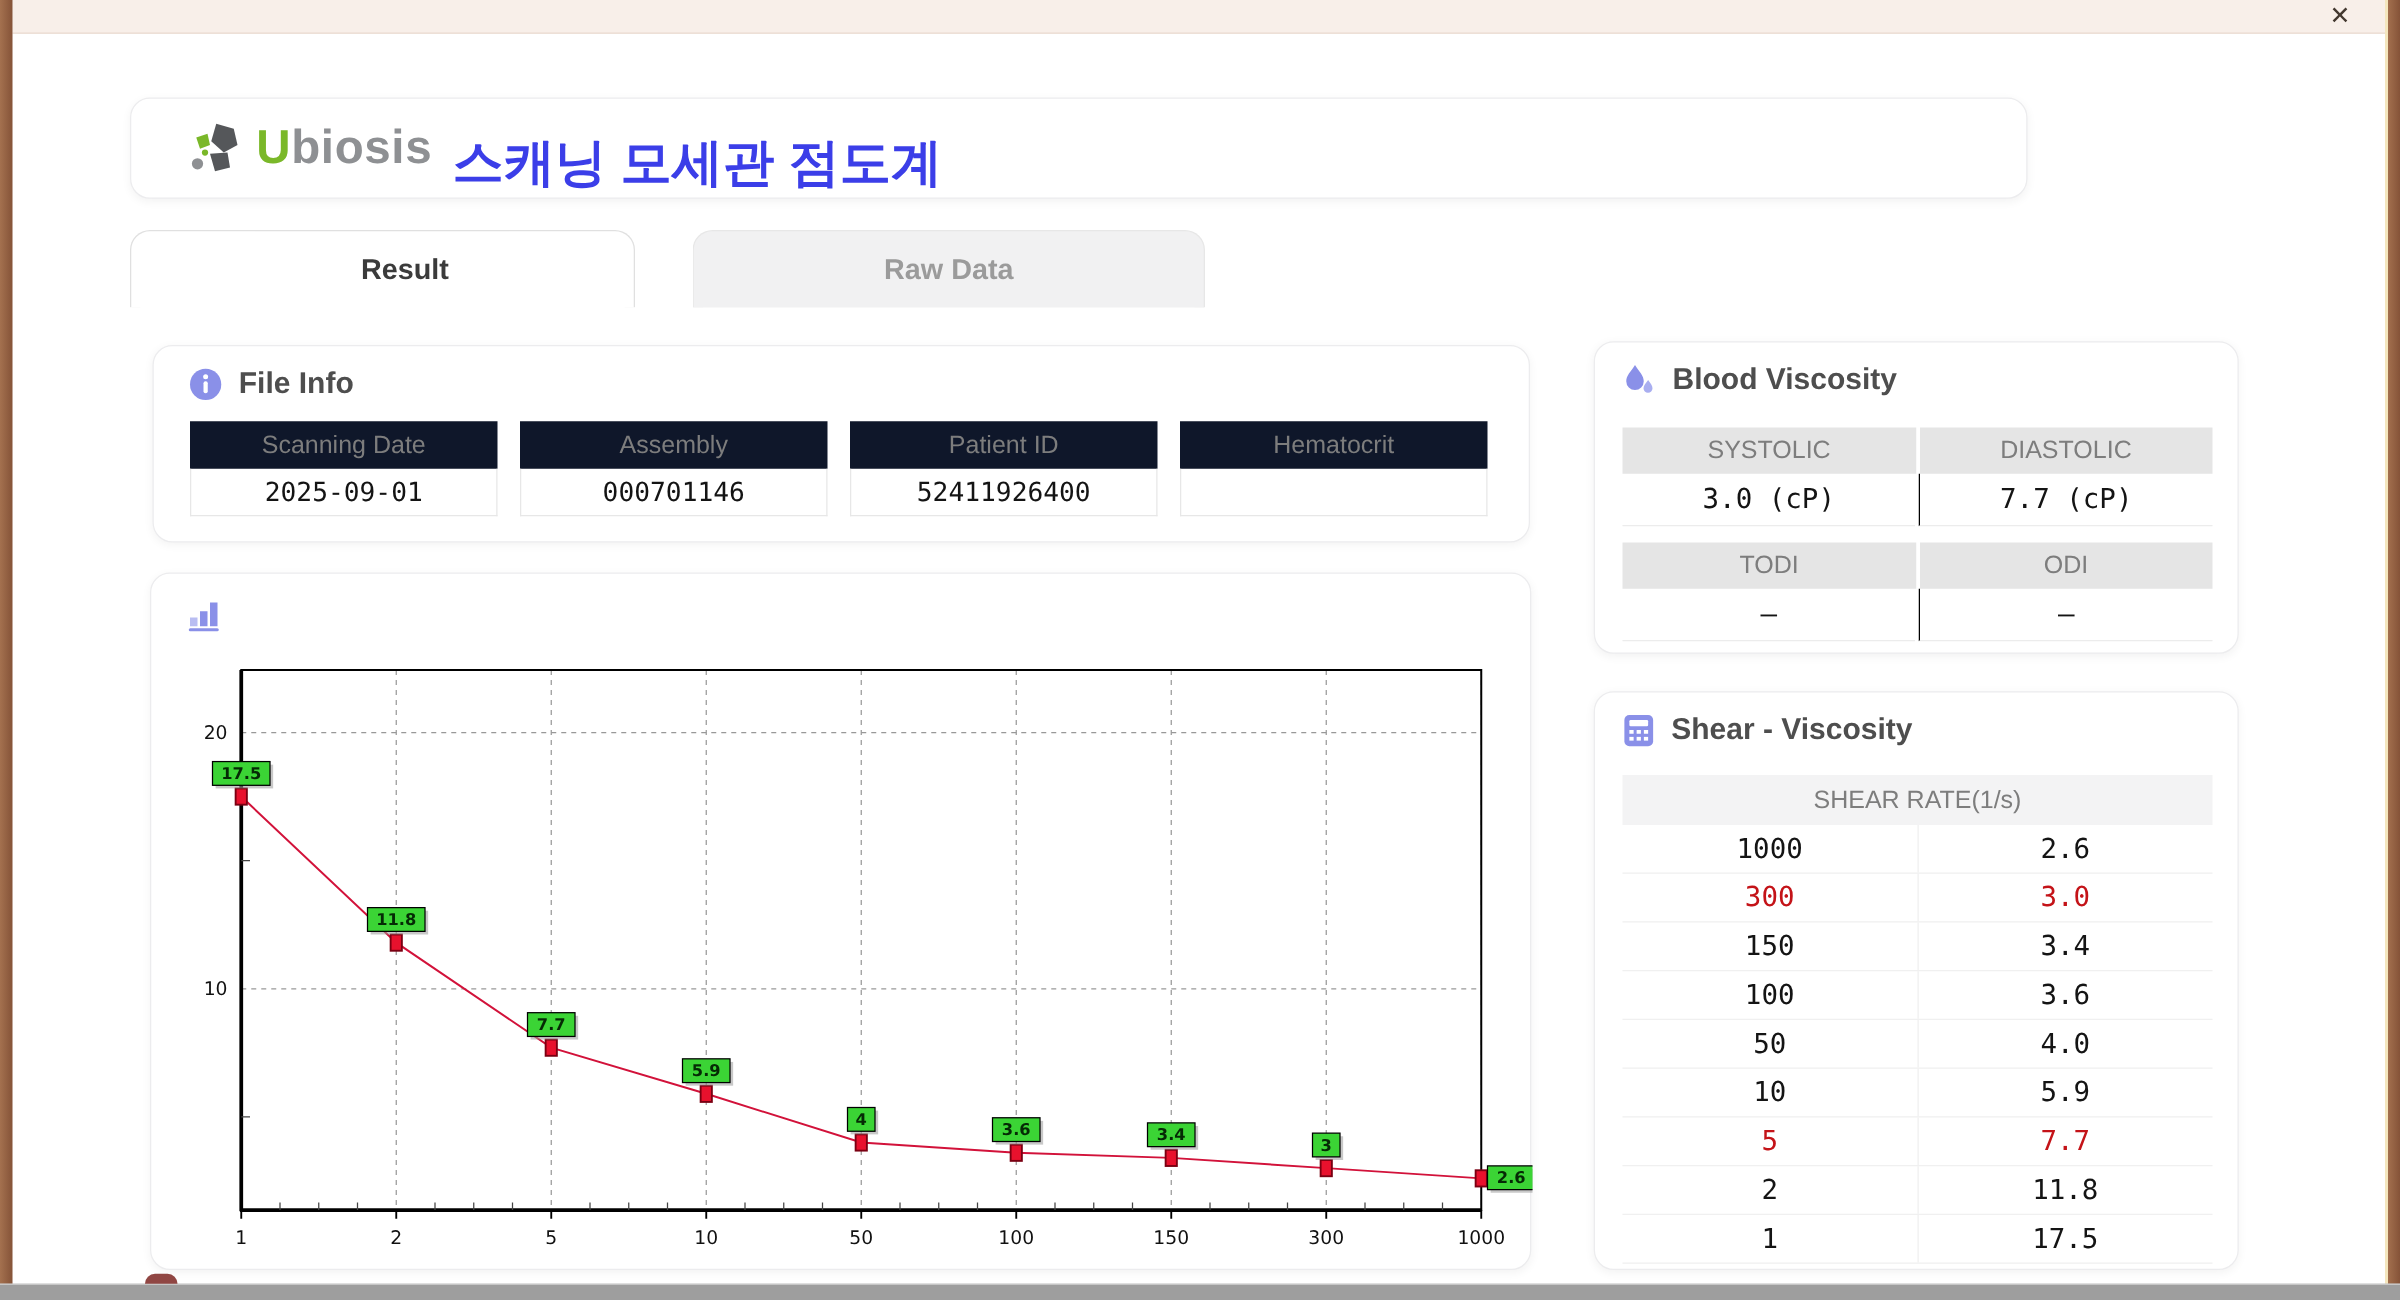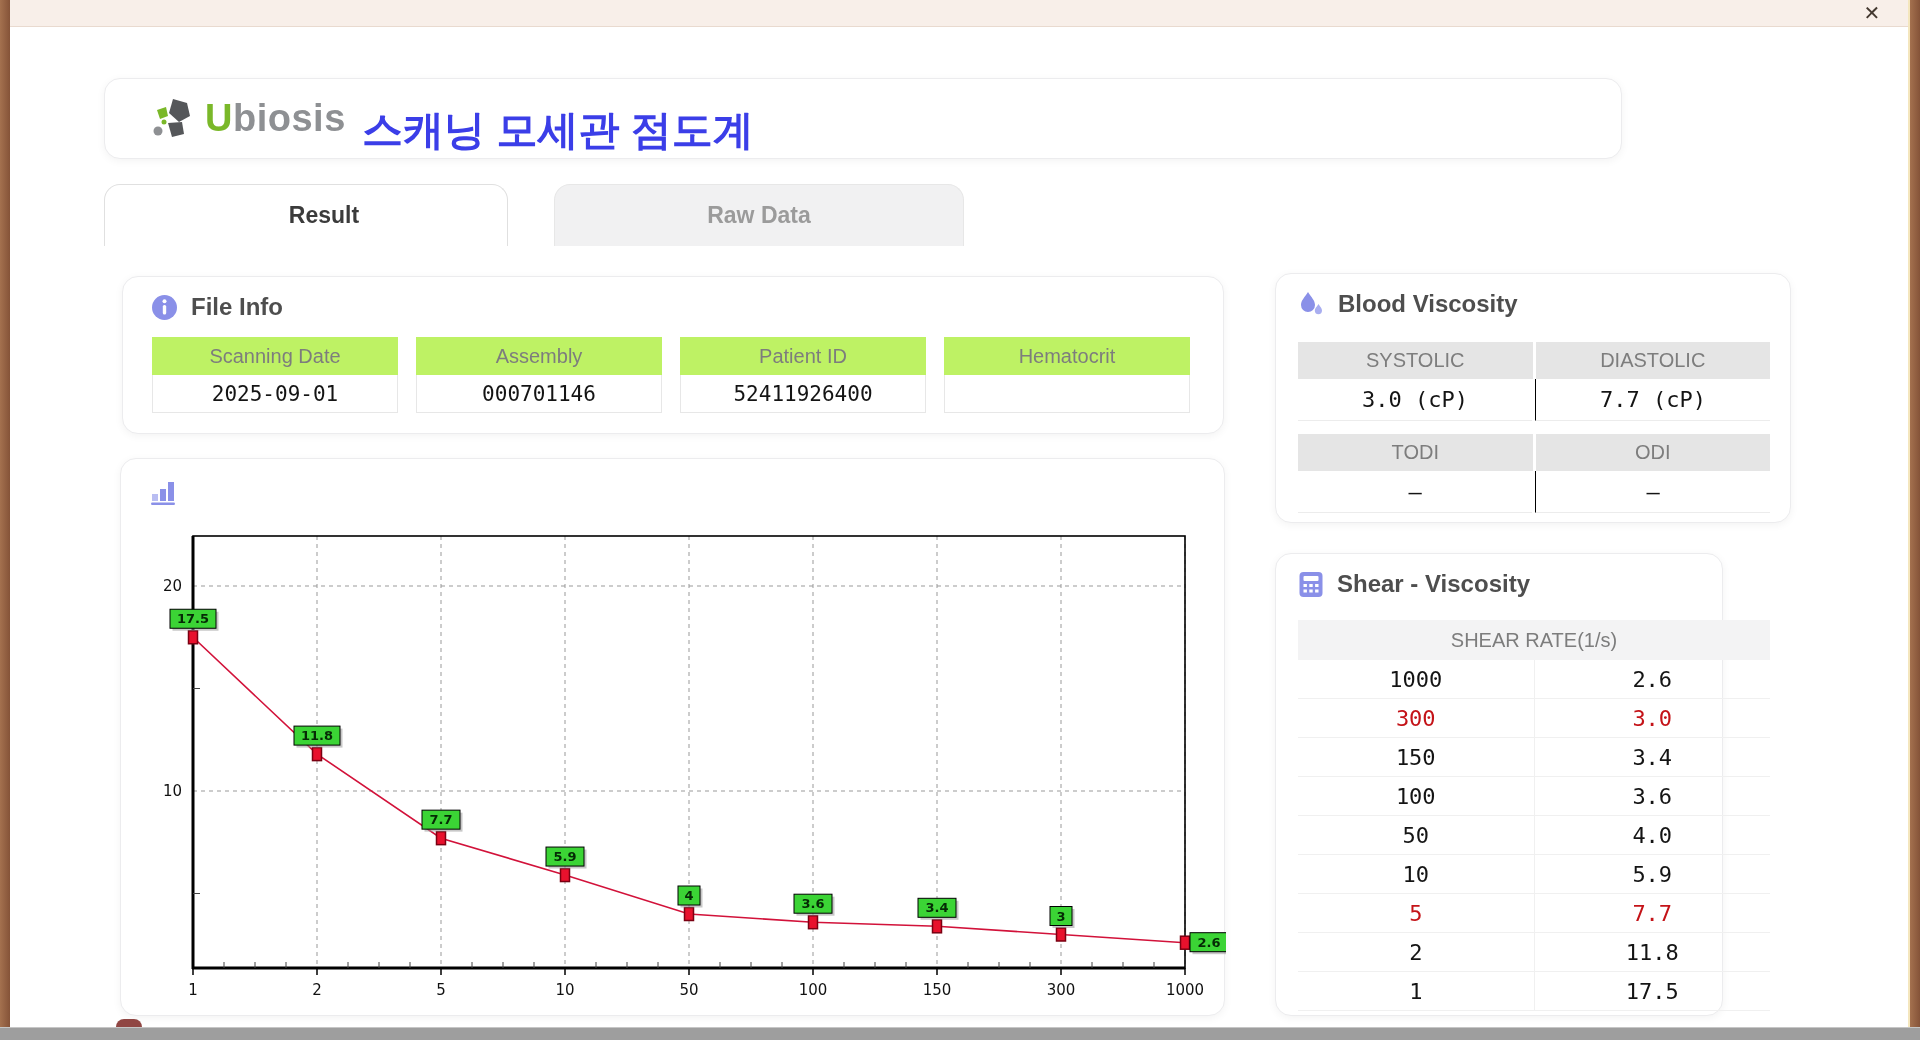--- a/index.html
+++ b/index.html
@@ -30,41 +30,41 @@
   
   .tab { position:absolute; top:184px; height:62px; display:flex; align-items:center; justify-content:center; font-size:23px; font-weight:bold; border-radius:16px 16px 0 0; cursor:pointer; }
   #tab-result { left:104px; width:404px; background:#fff; border:1px solid #e0e0e0; border-bottom:none; color:#3b3b3b; z-index:2;padding-left:36px; }
   #tab-rawdata { left:514px; width:410px; background:#f1f1f2; border:1px solid #e7e7e7; border-bottom:none; color:#9b9b9b;margin-left:40px; }
 
   
   #file-info-card { left:122px; top:276px; width:1102px; height:158px; }
   #file-info-card .sec-title { left:28px; top:16px; }
   #file-fields { position:absolute; left:29px; top:60px; display:flex; gap:18px; }
   .fi-col { width:246px; }
-  .fi-head { height:38px; background:#bef264; color:#7d7d7d; font-size:20px; display:flex; align-items:center; justify-content:center; }
+  .fi-head { height:38px; background:#0f172a; color:#7d7d7d; font-size:20px; display:flex; align-items:center; justify-content:center; }
   .fi-val  { height:38px; border:1px solid #e7e7e7; border-top:none; color:#141414; font-size:21px; font-family:"DejaVu Sans Mono", monospace; display:flex; align-items:center; justify-content:center; }
 
   
   #graph-card { left:120px; top:458px; width:1105px; height:558px; }
   #graph-card .sec-title { left:28px; top:20px; }
   #chart-svg { position:absolute; left:0; top:0; }
 
   
   #blood-card { left:1275px; top:273px; width:516px; height:250px; }
   #blood-card .sec-title { left:22px; top:16px; }
   #blood-table { position:absolute; left:22px; top:68px; width:472px; }
   .bv-row { display:flex; gap:3px; }
   .bv-cell { flex:1; display:flex; align-items:center; justify-content:center; }
   .bv-head .bv-cell { height:37px; background:#e5e5e5; color:#7d7d7d; font-size:20px; }
   .bv-val  .bv-cell { height:42px; color:#141414; font-size:22px; font-family:"DejaVu Sans Mono", monospace; border-bottom:1px solid #ececec; }
   .bv-val  .bv-cell + .bv-cell { border-left:1px solid #000000; }
   .bv-gap { height:13px; }
 
   
-  #shear-card { left:1275px; top:553px; width:448px; height:463px; }
+  #shear-card { left:1275px; top:553px; width:516px; height:463px; }
   #shear-card .sec-title { left:22px; top:16px; }
   #shear-table { position:absolute; left:22px; top:66px; width:472px; }
   .sv-row { display:flex; }
   .sv-cell { flex:1; display:flex; align-items:center; justify-content:center; }
   .sv-head .sv-cell { height:40px; background:#f3f3f4; color:#7d7d7d; font-size:20px; font-family:"Liberation Sans", sans-serif; }
   .sv-body .sv-row { border-bottom:1px solid #f0f0f0; }
   .sv-body .sv-cell { height:38px; color:#141414; font-size:22px; font-family:"DejaVu Sans Mono", monospace; }
   .sv-body .sv-cell + .sv-cell { border-left:1px solid #f0f0f0; }
   .sv-row.hl .sv-cell { color:#c41318; }
 </style>

